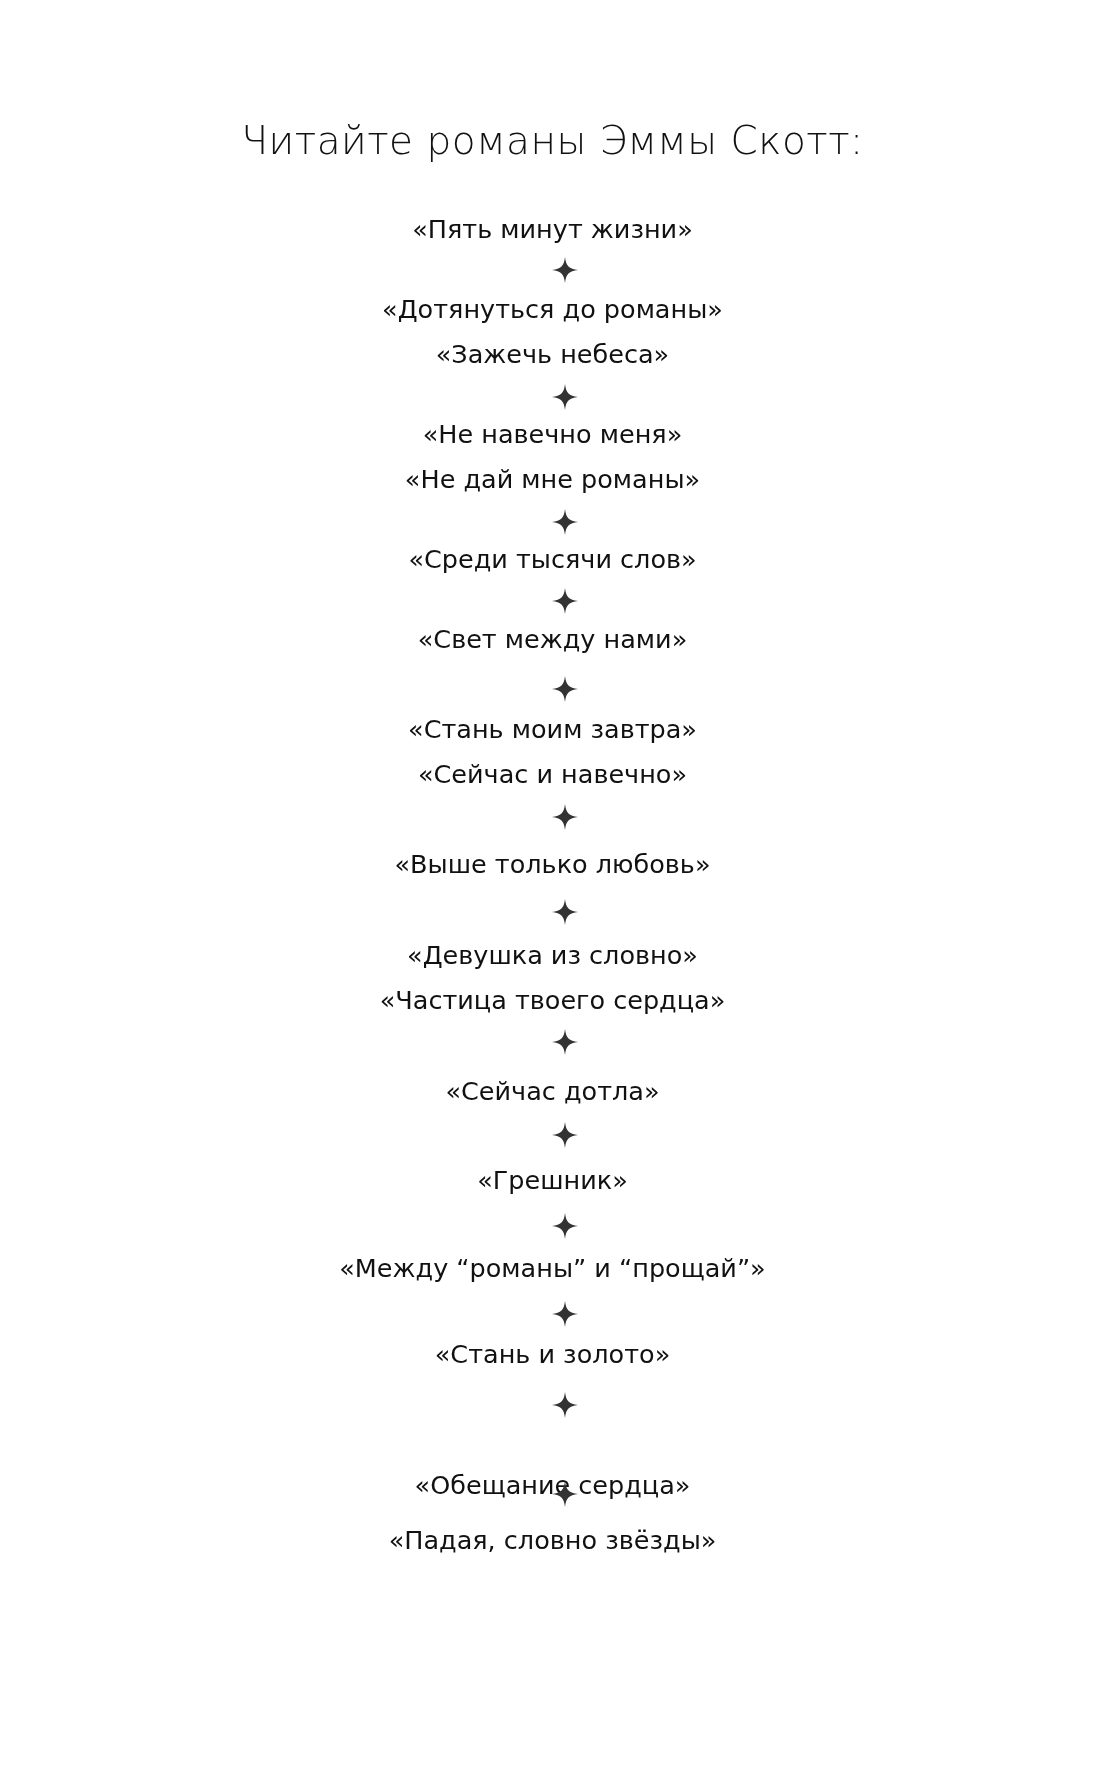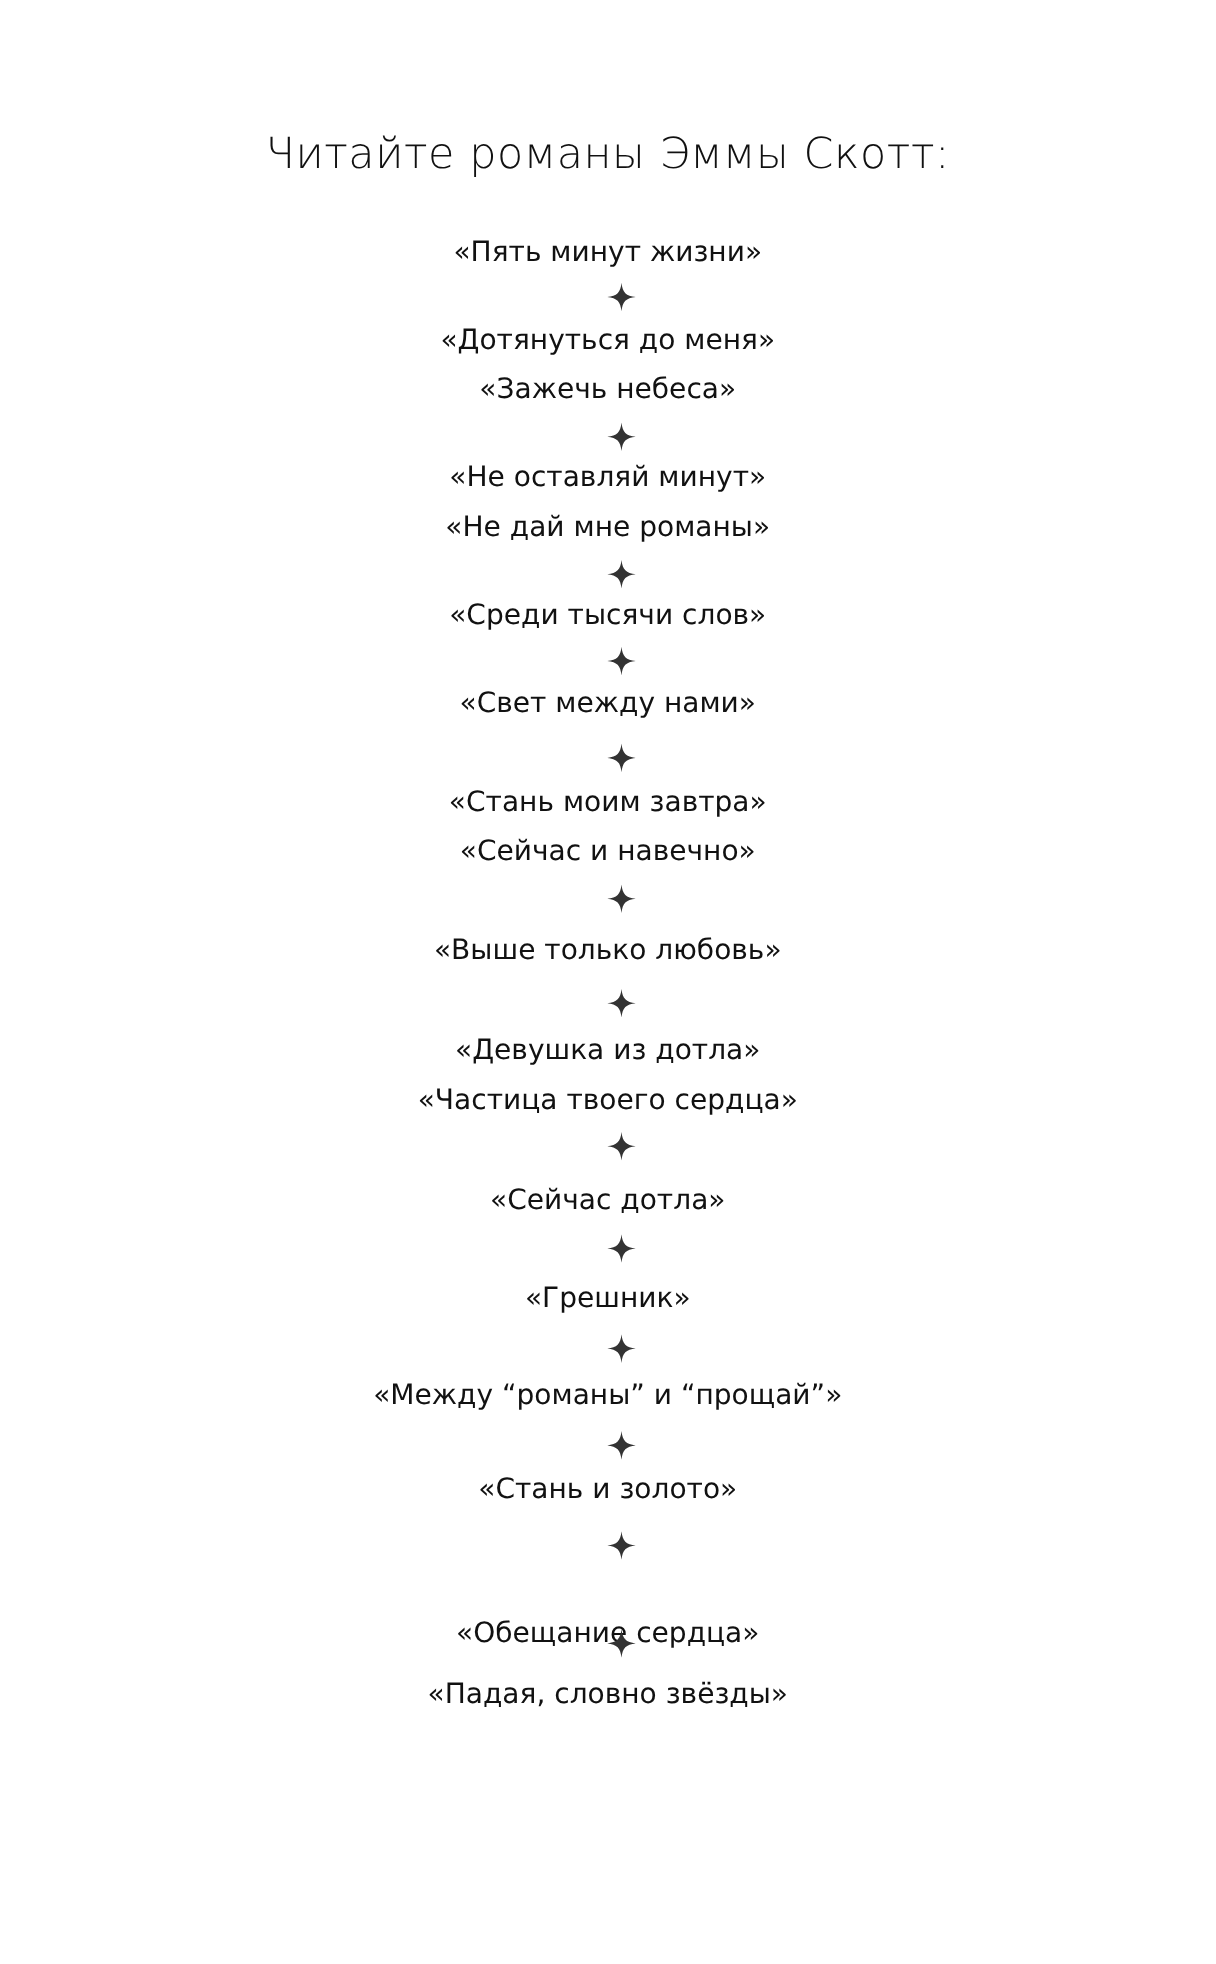--- a/index.html
+++ b/index.html
@@ -17,29 +17,29 @@
 
 <div class="title">Читайте романы Эммы Скотт:</div>
 
 <div class="item" style="top:213px">«Пять минут жизни»</div>
 <div class="star" style="top:257px">
     <svg viewBox="0 0 26 26">
       <path d="M13 0 C14 9 17 12 26 13 C17 14 14 17 13 26 C12 17 9 14 0 13 C9 12 12 9 13 0Z" fill="#333"></path>
     </svg>
   </div>
 
-<div class="item" style="top:293px">«Дотянуться до меня»</div>
+<div class="item" style="top:293px">«Дотянуться до романы»</div>
 <div class="item" style="top:338px">«Зажечь небеса»</div>
 <div class="star" style="top:384px">
     <svg viewBox="0 0 26 26">
       <path d="M13 0 C14 9 17 12 26 13 C17 14 14 17 13 26 C12 17 9 14 0 13 C9 12 12 9 13 0Z" fill="#333"></path>
     </svg>
   </div>
 
-<div class="item" style="top:418px">«Не оставляй минут»</div>
+<div class="item" style="top:418px">«Не навечно меня»</div>
 <div class="item" style="top:463px">«Не дай мне романы»</div>
 <div class="star" style="top:509px">
     <svg viewBox="0 0 26 26">
       <path d="M13 0 C14 9 17 12 26 13 C17 14 14 17 13 26 C12 17 9 14 0 13 C9 12 12 9 13 0Z" fill="#333"></path>
     </svg>
   </div>
 
 <div class="item" style="top:543px">«Среди тысячи слов»</div>
 <div class="star" style="top:588px">
     <svg viewBox="0 0 26 26">
@@ -62,21 +62,21 @@
     </svg>
   </div>
 
 <div class="item" style="top:848px">«Выше только любовь»</div>
 <div class="star" style="top:899px">
     <svg viewBox="0 0 26 26">
       <path d="M13 0 C14 9 17 12 26 13 C17 14 14 17 13 26 C12 17 9 14 0 13 C9 12 12 9 13 0Z" fill="#333"></path>
     </svg>
   </div>
 
-<div class="item" style="top:939px">«Девушка из дотла»</div>
+<div class="item" style="top:939px">«Девушка из словно»</div>
 <div class="item" style="top:984px">«Частица твоего сердца»</div>
 <div class="star" style="top:1029px">
     <svg viewBox="0 0 26 26">
       <path d="M13 0 C14 9 17 12 26 13 C17 14 14 17 13 26 C12 17 9 14 0 13 C9 12 12 9 13 0Z" fill="#333"></path>
     </svg>
   </div>
 
 <div class="item" style="top:1075px">«Сейчас дотла»</div>
 <div class="star" style="top:1122px">
     <svg viewBox="0 0 26 26">

